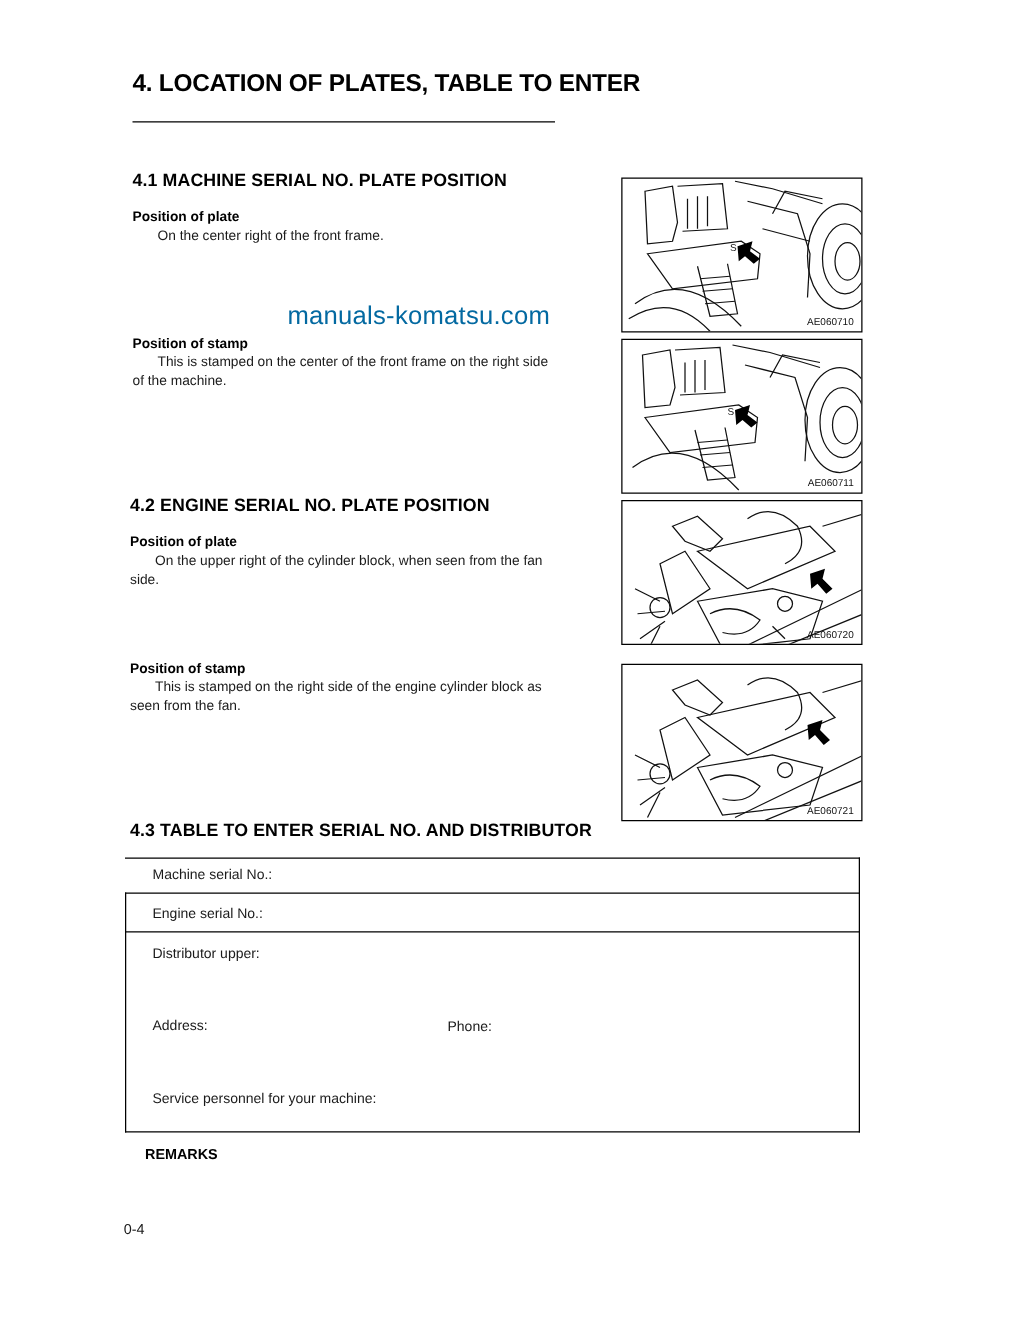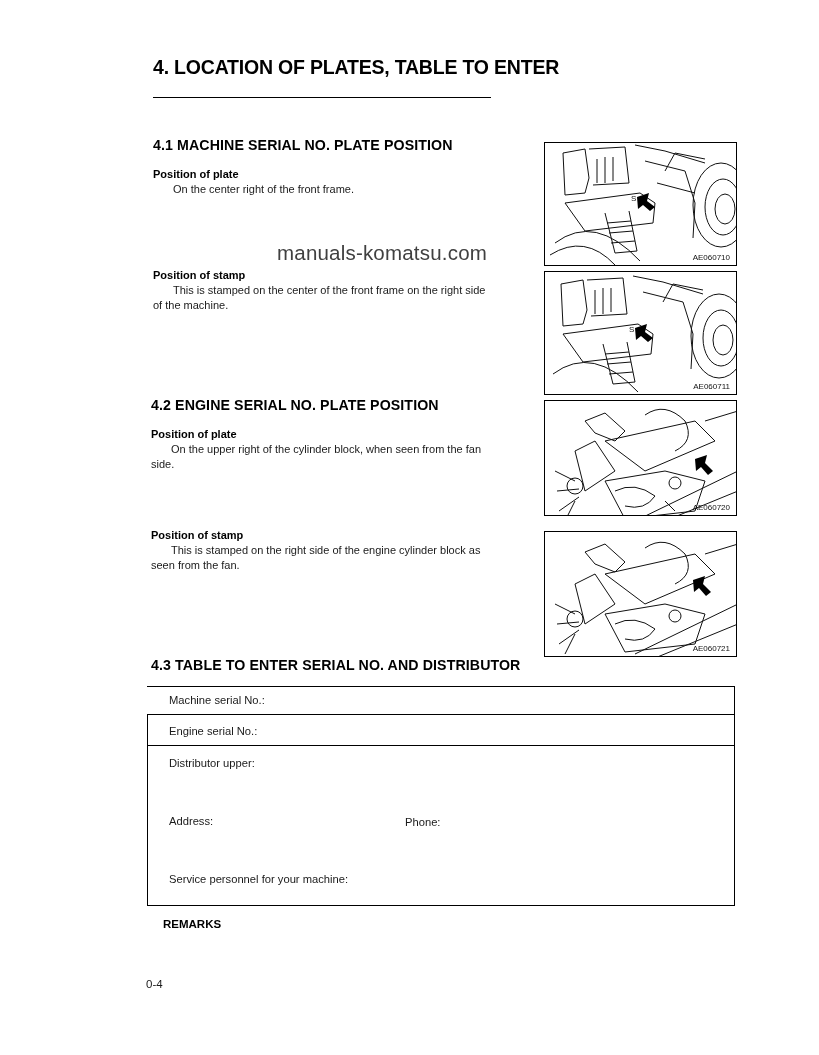--- a/index.html
+++ b/index.html
@@ -1,30 +1,30 @@
 <!DOCTYPE html>
 <html><head>
   <meta charset="utf-8">
   <style>
     html, body { margin: 0; padding: 0; background: #ffffff; }
     body { width: 819px; height: 1055px; position: relative; overflow: hidden;
            font-family: "Liberation Sans", sans-serif; color: #111; }
-    .abs { position: absolute; margin-left: 47px; }
+    .abs { position: absolute; }
 
     .chapter-title { left: 106px; top: 58px; font-family: "Liberation Sans", sans-serif;
       font-weight: bold; font-size: 19.5px; line-height: 19px; letter-spacing: -0.2px; color: #000; }
     .chapter-title .line2 { display: block; padding-left: 22px; }
     .title-rule { left: 106px; top: 97px; width: 338px; height: 0; border-top: 1.6px solid #000; }
 
     .section-heading { font-weight: bold; font-size: 14.2px; color: #000; letter-spacing: 0.1px; }
     .sub-label { font-weight: bold; font-size: 11px; color: #000; }
     .body-text { font-size: 11px; line-height: 15px; color: #1a1a1a; width: 386px; }
     .body-text .indent { padding-left: 20px; }
 
-    .watermark { left: 230px; top: 241px; font-size: 20.5px; color: #404040; letter-spacing: 0.2px; }
+    .watermark { left: 230px; top: 241px; font-size: 20.5px; color: #0369a1; letter-spacing: 0.2px; }
 
     .figure { left: 497px; width: 193px; border: 1.3px solid #000; box-sizing: border-box; background: #fff; overflow: hidden; }
     .figure svg { position: absolute; left: 0; top: 0; }
     .fig-id { position: absolute; right: 6px; bottom: 3px; font-size: 8px; color: #111; }
 
     .form-table { left: 100px; top: 686px; width: 588px; height: 220px; }
     .form-table .top-rule { position: absolute; left: 0; top: 0; width: 588px; border-top: 1.3px solid #000; }
     .form-table .right-rule { position: absolute; right: 0; top: 0; height: 220px; border-right: 1.3px solid #000; }
     .form-table .left-rule { position: absolute; left: 0; top: 28px; height: 192px; border-left: 1.3px solid #000; }
     .form-table .sep { position: absolute; left: 0; width: 588px; border-top: 1.3px solid #000; }

